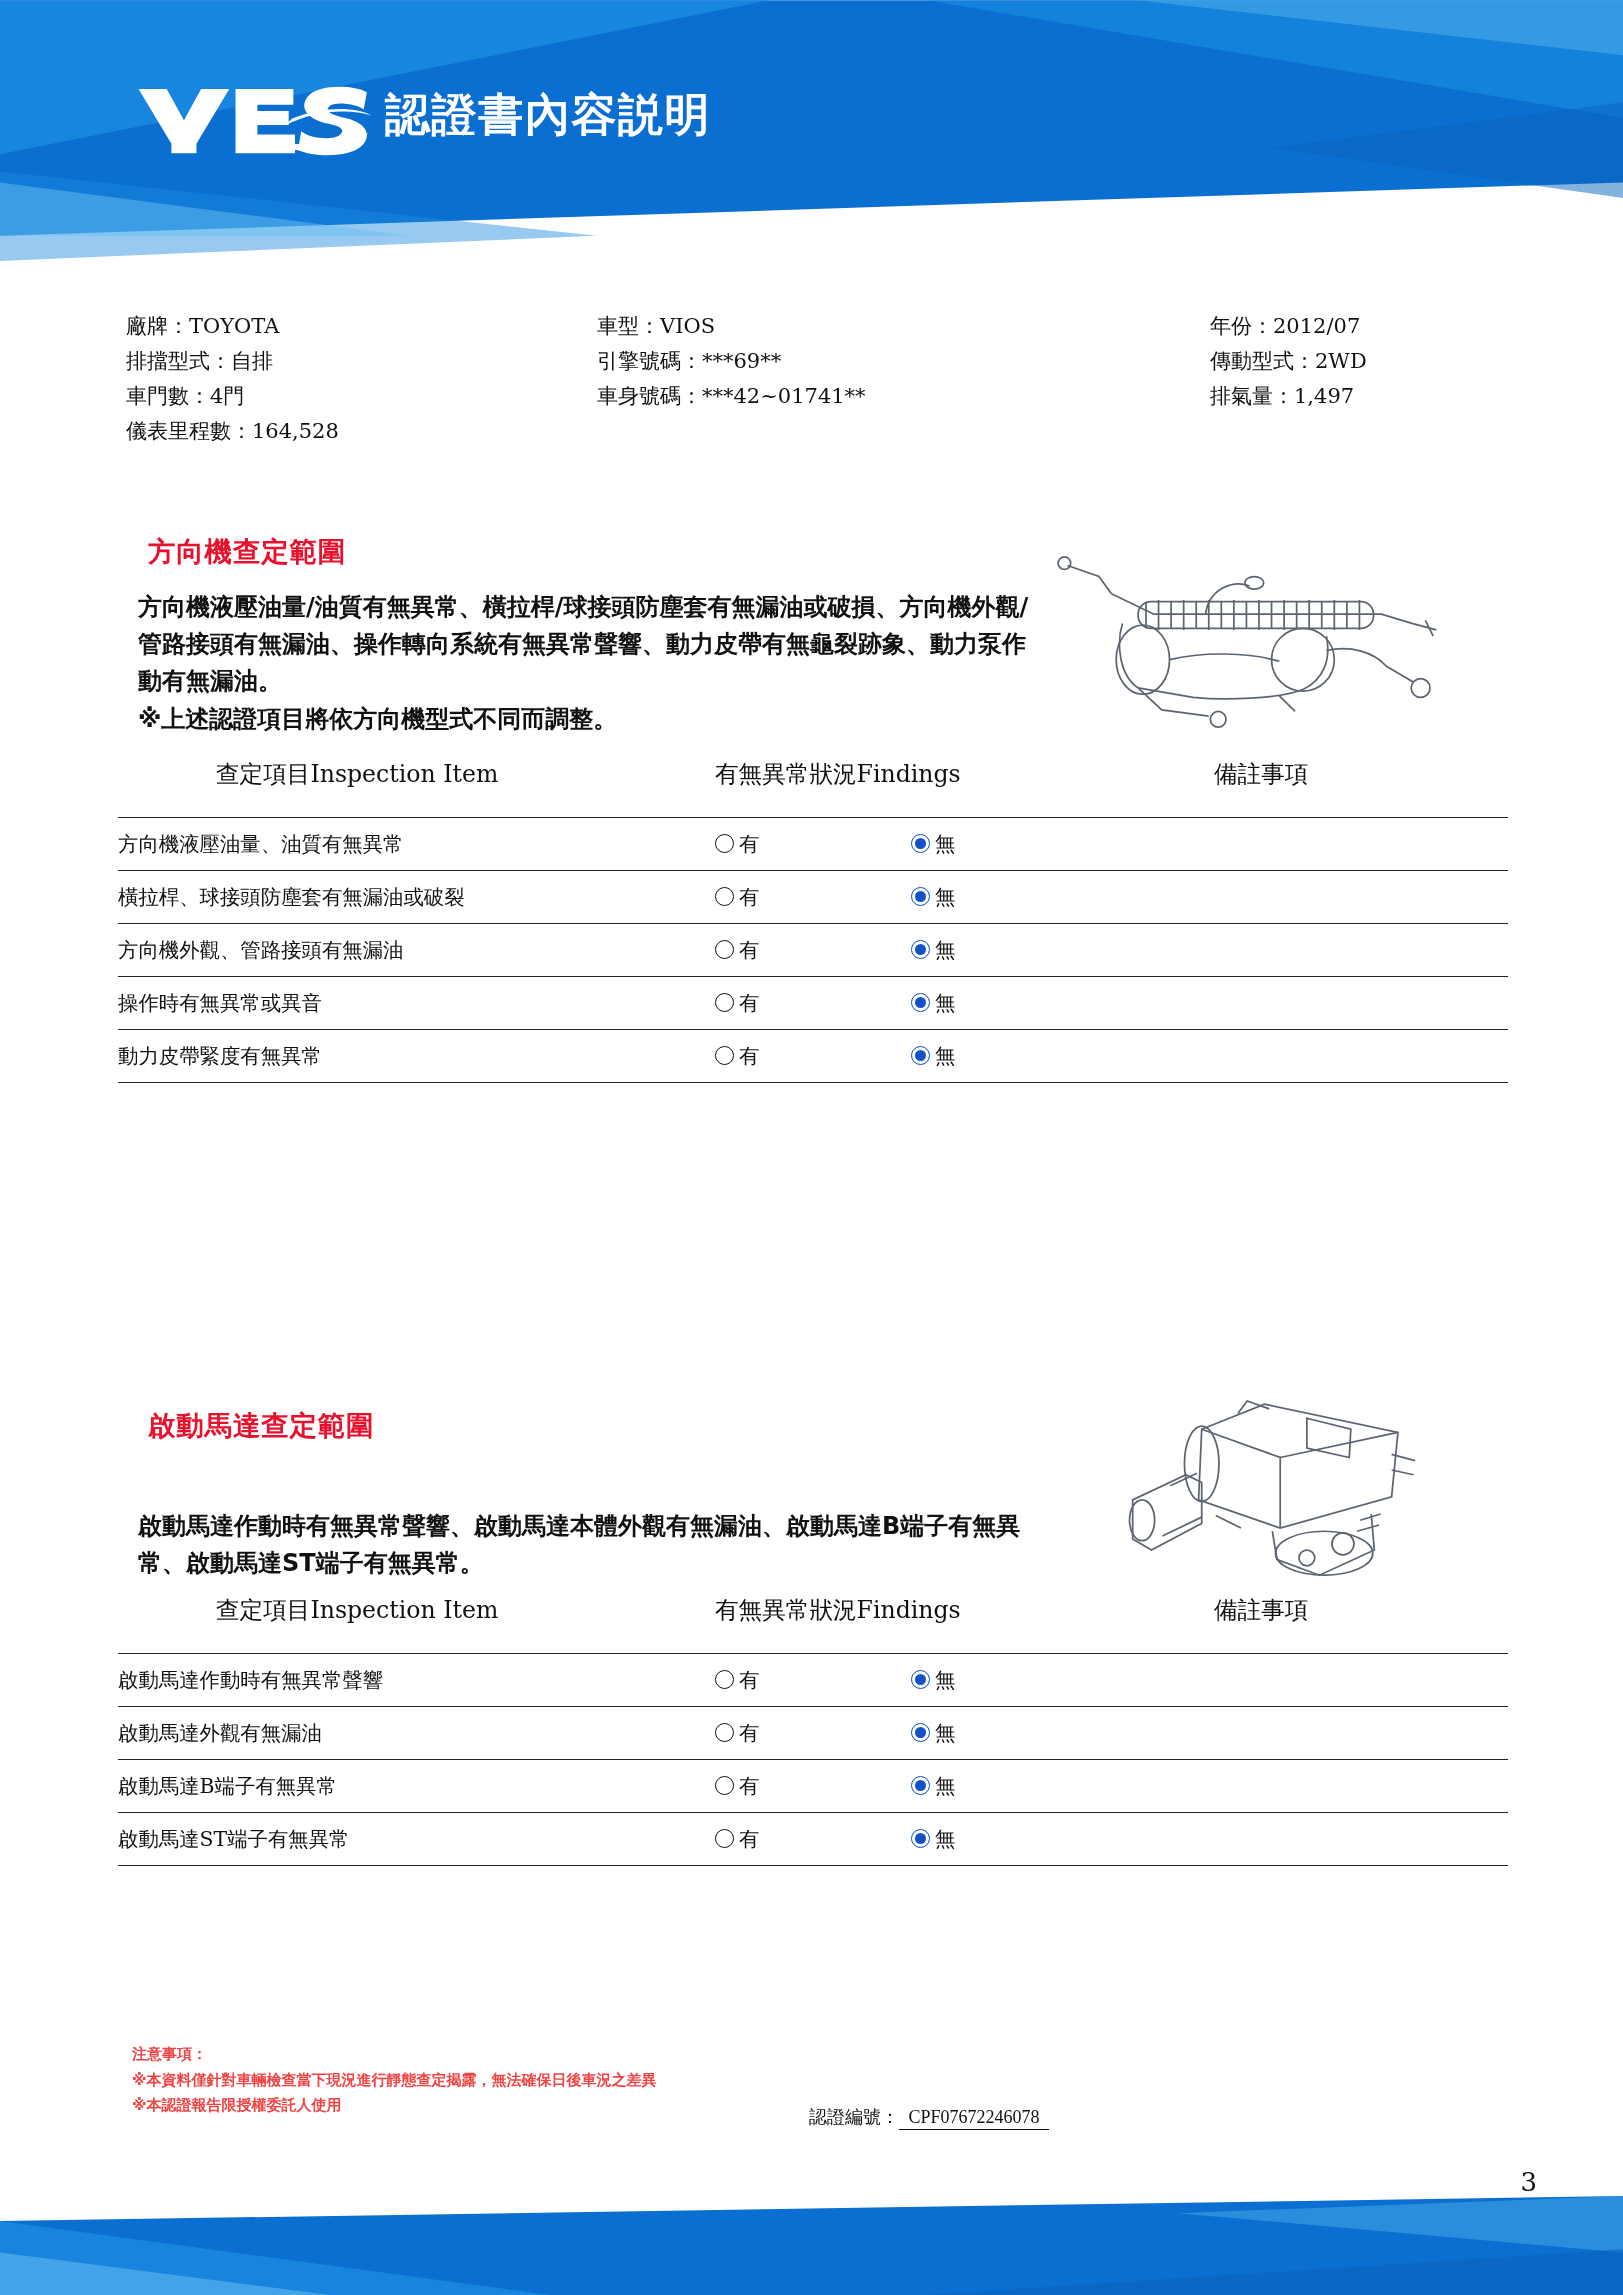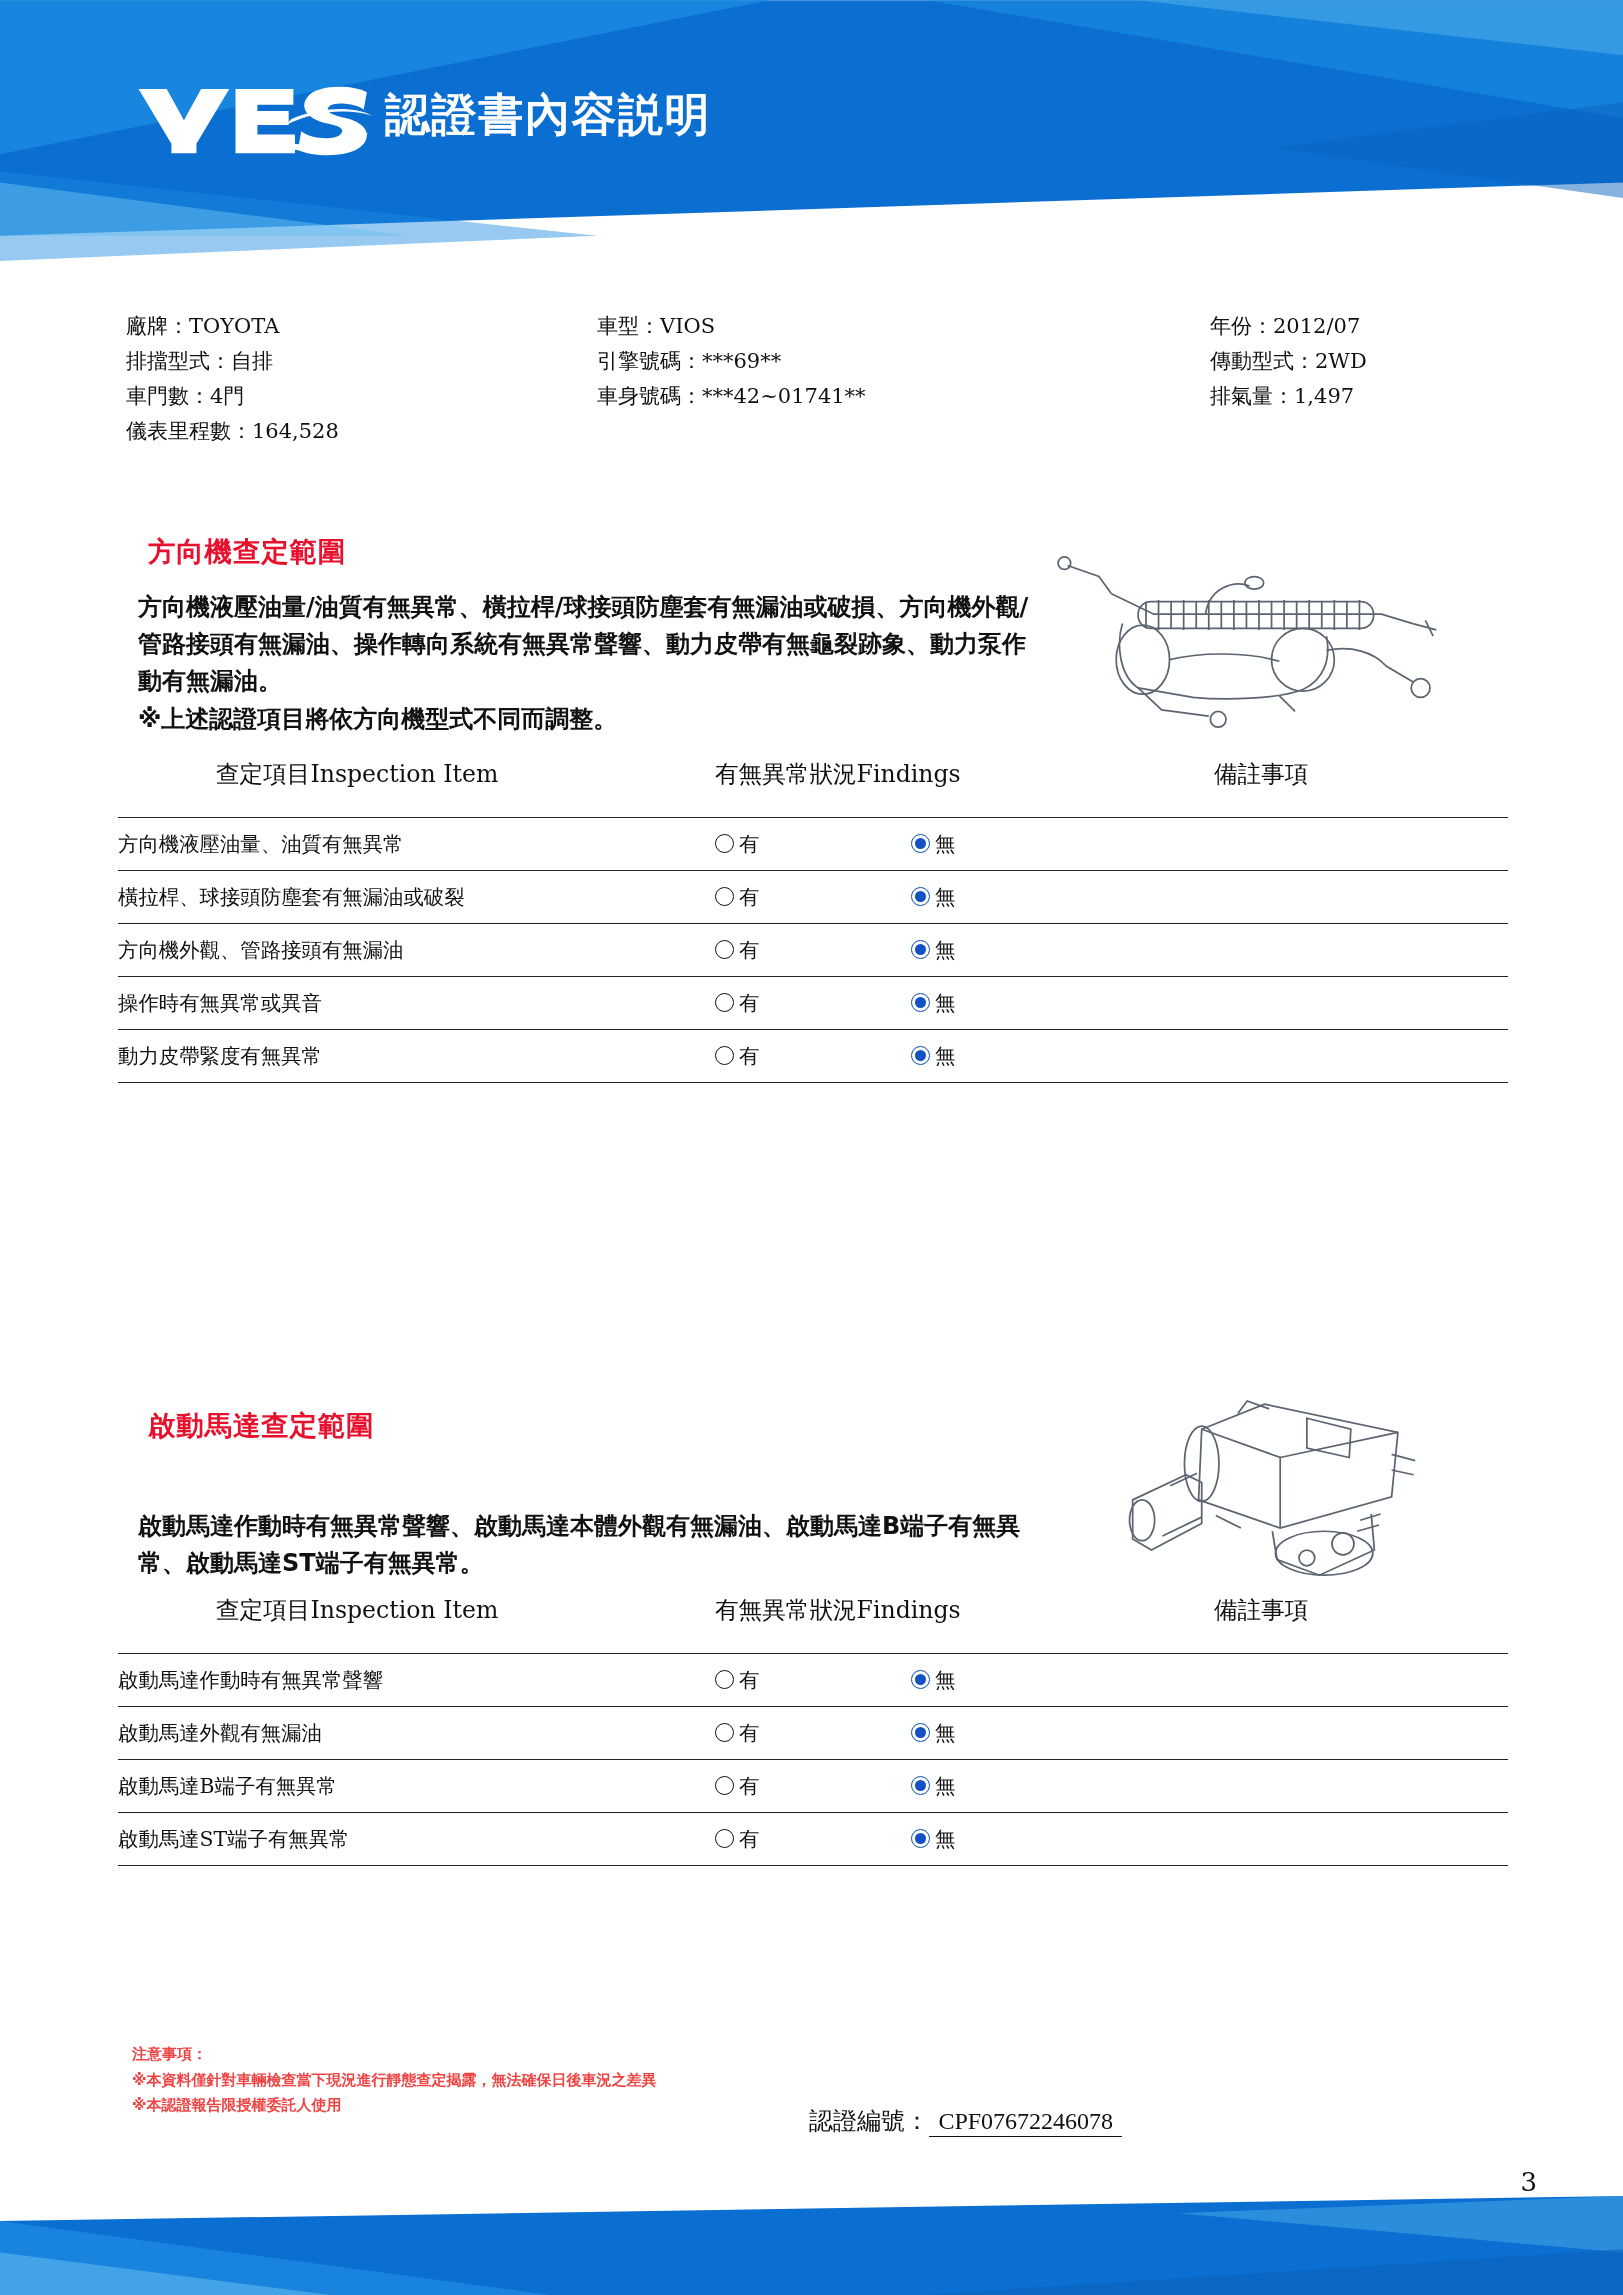--- a/index.html
+++ b/index.html
@@ -161,21 +161,21 @@
     font-weight: bold;
     line-height: 1.7;
     color: #ef4444;
     white-space: nowrap;
   }
   .cert-no {
     position: absolute;
     left: 809px;
     top: 2105px;
     font-family: "DejaVu Serif", serif;
-    font-size: 24px;
+    font-size: 18px;
     color: #111;
     white-space: nowrap;
   }
   .cert-no .num {
     border-bottom: 1.2px solid #111;
     padding: 0 9.4px 1.6px 9.4px;
     font-family: "Liberation Serif", serif;
   }
   .page-no {
     position: absolute;

